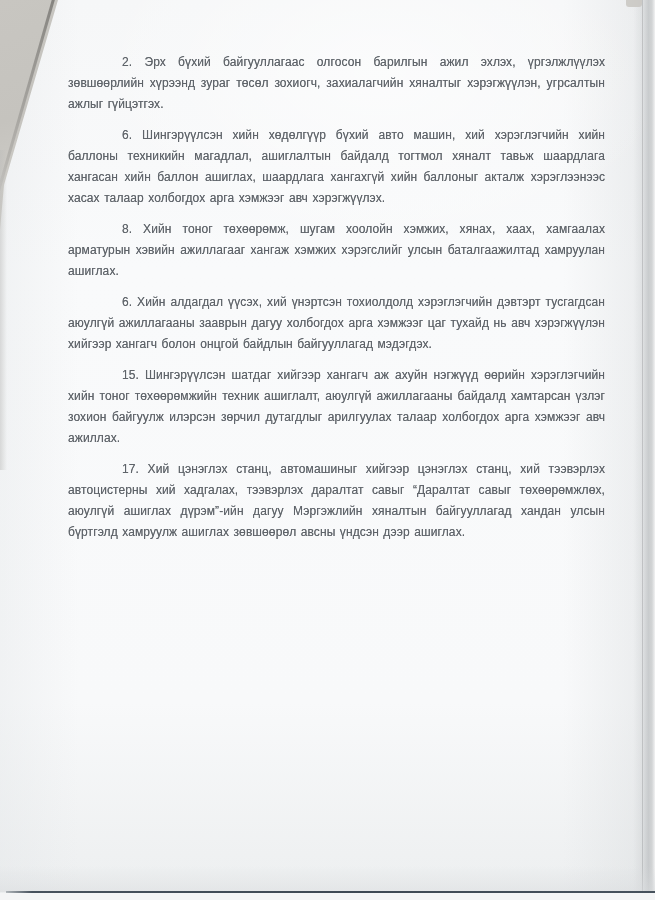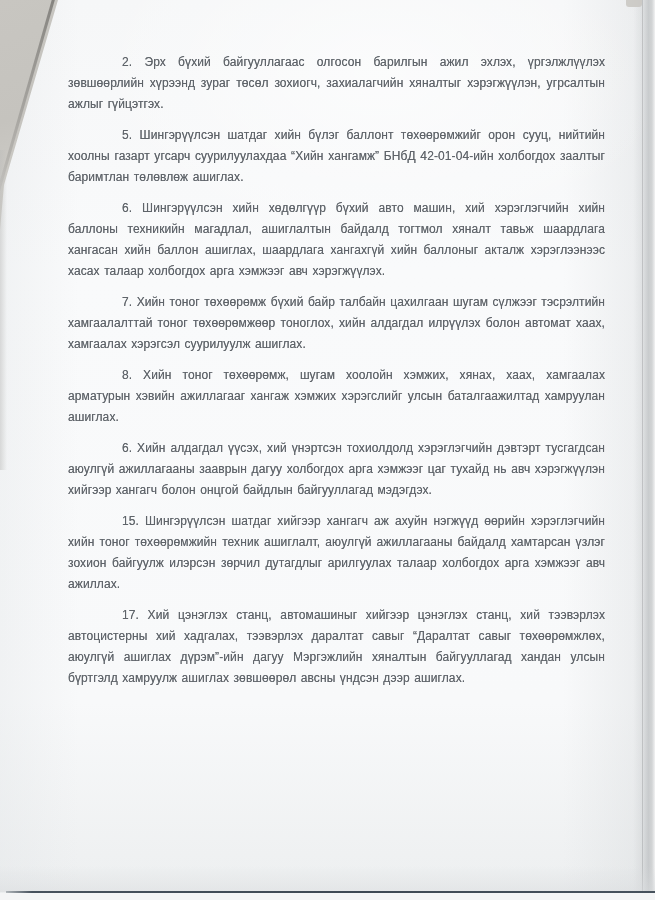--- a/index.html
+++ b/index.html
@@ -141,23 +141,21 @@
   <div class="corner-fold"></div>
   <div class="corner-fold-line"></div>
   <div class="left-edge-shadow"></div>
 
   <div class="right-edge"></div>
   <div class="right-edge-line"></div>
   <div class="topright-notch"></div>
 
   <div class="content">
     <p class="para">2. Эрх бүхий байгууллагаас олгосон барилгын ажил эхлэх, үргэлжлүүлэх зөвшөөрлийн хүрээнд зураг төсөл зохиогч, захиалагчийн хяналтыг хэрэгжүүлэн, угрсалтын ажлыг гүйцэтгэх.</p>
-    <p class="para">5. Шингэрүүлсэн шатдаг хийн бүлэг баллонт төхөөрөмжийг орон сууц, нийтийн хоолны газарт угсарч суурилуулахдаа “Хийн хангамж” БНбД 42-01-04-ийн холбогдох заалтыг баримтлан төлөвлөж ашиглах.</p>
     <p class="para">6. Шингэрүүлсэн хийн хөдөлгүүр бүхий авто машин, хий хэрэглэгчийн хийн баллоны техникийн магадлал, ашиглалтын байдалд тогтмол хяналт тавьж шаардлага хангасан хийн баллон ашиглах, шаардлага хангахгүй хийн баллоныг акталж хэрэглээнээс хасах талаар холбогдох арга хэмжээг авч хэрэгжүүлэх.</p>
-    <p class="para">7. Хийн тоног төхөөрөмж бүхий байр талбайн цахилгаан шугам сүлжээг тэсрэлтийн хамгаалалттай тоног төхөөрөмжөөр тоноглох, хийн алдагдал илрүүлэх болон автомат хаах, хамгаалах хэрэгсэл суурилуулж ашиглах.</p>
     <p class="para">8. Хийн тоног төхөөрөмж, шугам хоолойн хэмжих, хянах, хаах, хамгаалах арматурын хэвийн ажиллагааг хангаж хэмжих хэрэгслийг улсын баталгаажилтад хамруулан ашиглах.</p>
     <p class="para">6. Хийн алдагдал үүсэх, хий үнэртсэн тохиолдолд хэрэглэгчийн дэвтэрт тусгагдсан аюулгүй ажиллагааны зааврын дагуу холбогдох арга хэмжээг цаг тухайд нь авч хэрэгжүүлэн хийгээр хангагч болон онцгой байдлын байгууллагад мэдэгдэх.</p>
     <p class="para">15. Шингэрүүлсэн шатдаг хийгээр хангагч аж ахуйн нэгжүүд өөрийн хэрэглэгчийн хийн тоног төхөөрөмжийн техник ашиглалт, аюулгүй ажиллагааны байдалд хамтарсан үзлэг зохион байгуулж илэрсэн зөрчил дутагдлыг арилгуулах талаар холбогдох арга хэмжээг авч ажиллах.</p>
     <p class="para">17. Хий цэнэглэх станц, автомашиныг хийгээр цэнэглэх станц, хий тээвэрлэх автоцистерны хий хадгалах, тээвэрлэх даралтат савыг “Даралтат савыг төхөөрөмжлөх, аюулгүй ашиглах дүрэм”-ийн дагуу Мэргэжлийн хяналтын байгууллагад хандан улсын бүртгэлд хамруулж ашиглах зөвшөөрөл авсны үндсэн дээр ашиглах.</p>
   </div>
 
   <div class="bottom-shadow"></div>
   <div class="bottom-edge"></div>
   <div class="below-edge"></div>
 </div>

